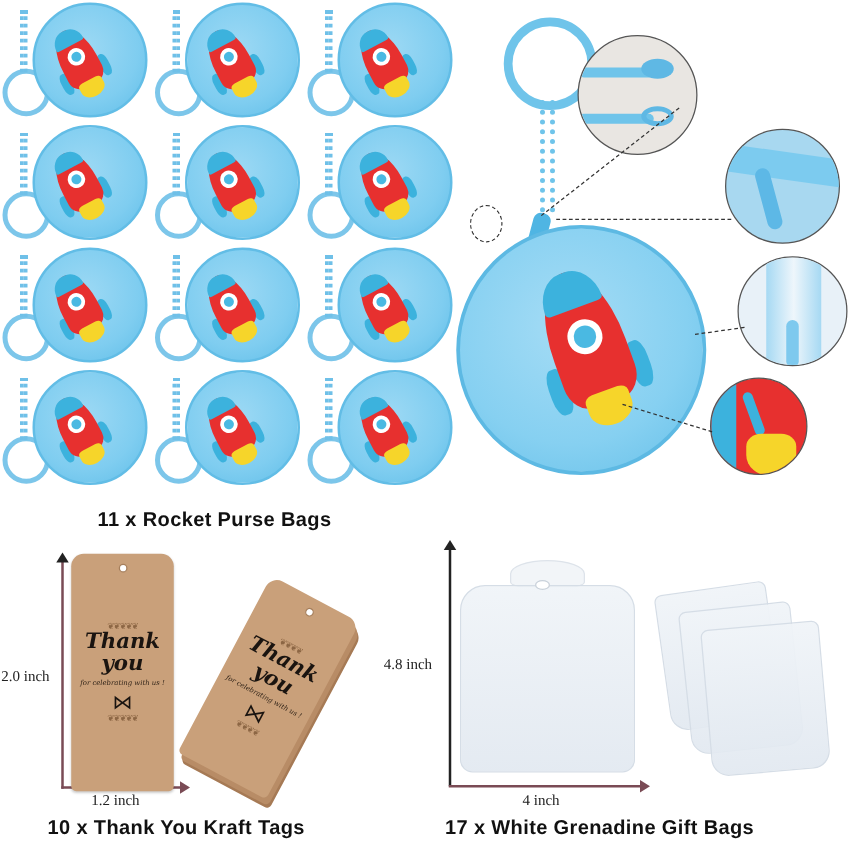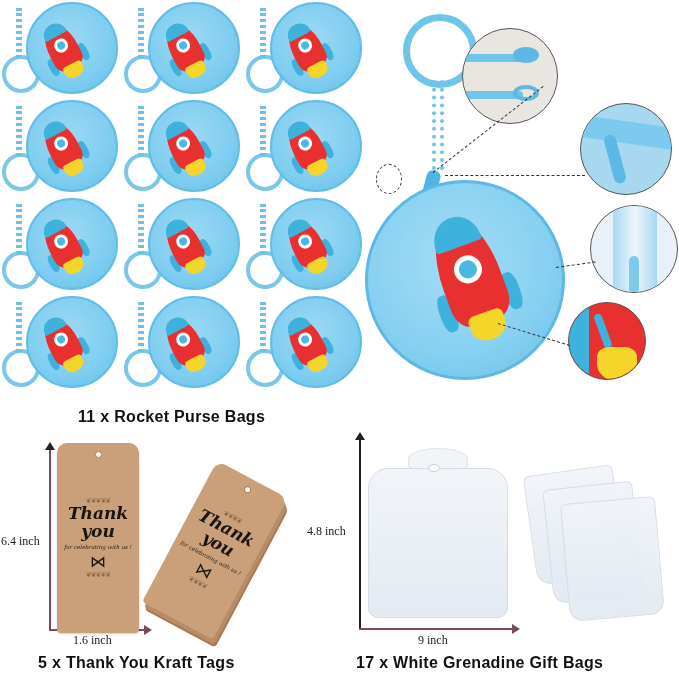--- a/index.html
+++ b/index.html
@@ -309,22 +309,22 @@
 <div class="dash" style="left:556px;top:267px;width:40px;transform:rotate(-8deg)"></div>
 <div class="dash" style="left:498px;top:323px;width:75px;transform:rotate(17deg)"></div>
 <div style="position:absolute;left:376px;top:164px;width:26px;height:30px;border:1.5px dashed #333;border-radius:50%"></div>
 
 <div class="caption" style="left:78px;top:408px">11 x Rocket Purse Bags</div>
 
 <div class="axis-v" style="left:49px;top:448px;height:183px"></div>
 <div class="arrow-up" style="left:45px;top:442px"></div>
 <div class="axis-h" style="left:49px;top:629px;height:2px;width:96px"></div>
 <div class="arrow-right" style="left:144px;top:625px"></div>
-<div class="dim" style="left:1px;top:534px">6.4 inch</div>
-<div class="dim" style="left:73px;top:633px">1.6 inch</div>
+<div class="dim" style="left:1px;top:534px">2.0 inch</div>
+<div class="dim" style="left:73px;top:633px">1.2 inch</div>
 
 <div class="tag" style="left:57px;top:443px;width:82px;height:190px">
   <div class="hole"></div>
   <div class="leaf">❦❦❦❦❦</div>
   <div class="ty1">Thank</div>
   <div class="ty2">you</div>
   <div class="ty3">for celebrating with us !</div>
   <div class="bow">⋈</div>
   <div class="leaf">❦❦❦❦❦</div>
 </div>
@@ -332,28 +332,28 @@
 <div class="tag" style="left:175px;top:470px;width:80px;height:160px;transform:rotate(28deg);box-shadow:4px 4px 0 #b88c66, 6px 6px 0 #a67a55">
   <div class="hole"></div>
   <div class="leaf">❦❦❦❦</div>
   <div class="ty1">Thank</div>
   <div class="ty2">you</div>
   <div class="ty3">for celebrating with us !</div>
   <div class="bow">⋈</div>
   <div class="leaf">❦❦❦❦</div>
 </div>
 
-<div class="caption" style="left:38px;top:654px">5 x  Thank You Kraft Tags</div>
+<div class="caption" style="left:38px;top:654px">10 x  Thank You Kraft Tags</div>
 
 <div class="axis-v" style="left:359px;top:438px;height:191px;background:#222"></div>
 <div class="arrow-up" style="left:355px;top:432px"></div>
 <div class="axis-h" style="left:359px;top:628px;width:153px"></div>
 <div class="arrow-right" style="left:512px;top:624px"></div>
 <div class="dim" style="left:307px;top:524px">4.8 inch</div>
-<div class="dim" style="left:418px;top:633px">9 inch</div>
+<div class="dim" style="left:418px;top:633px">4 inch</div>
 
 <div>
   <div style="position:absolute;left:408px;top:448px;width:60px;height:22px;background:#f2f5f8;border-radius:50% 50% 20% 20%;border:1px solid #dde3ea"></div>
   <div class="bag" style="left:368px;top:468px;width:140px;height:150px;border-radius:20px 20px 10px 10px"></div>
   <div style="position:absolute;left:428px;top:464px;width:12px;height:8px;background:#ffffff;border-radius:50%;border:1px solid #c9d1da"></div>
 </div>
 
 <div>
   <div class="bag" style="left:530px;top:470px;width:90px;height:110px;transform:rotate(-8deg)"></div>
   <div class="bag" style="left:548px;top:485px;width:90px;height:115px;transform:rotate(-6deg)"></div>

